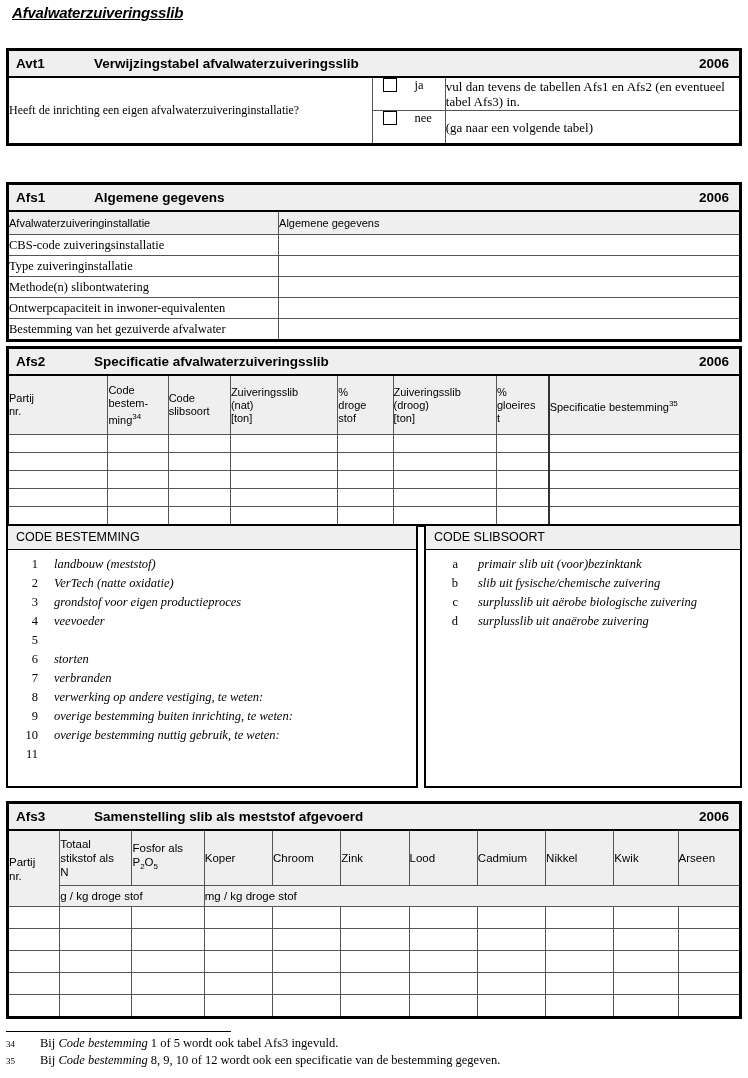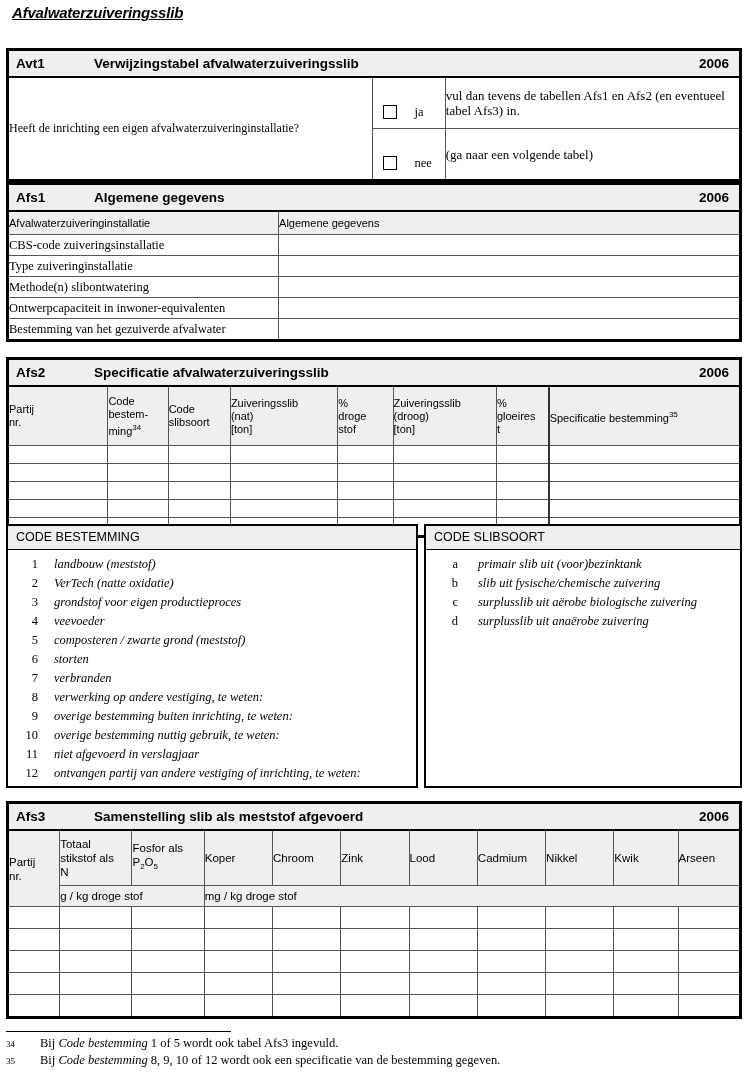--- a/index.html
+++ b/index.html
@@ -81,24 +81,22 @@
     font-size: 12px;
     padding: 4px 6px;
     height: 64px;
   }
   .avt1-optcell {
     padding: 0;
     height: 32px;
   }
   .opt-row {
     display: flex;
-    align-items: center;
     height: 32px;
     padding-left: 10px;
-    margin-top: 18px;
   }
   .chk {
     width: 12px;
     height: 12px;
     border: 1.6px solid #000;
     background: #fff;
     flex: none;
     display: inline-block;
   }
   .opt-label {
@@ -126,21 +124,21 @@
     height: 22px;
   }
   .afs1-head-row .afs1-label,
   .afs1-head-row .afs1-value {
     font-family: Liberation Sans, sans-serif;
     font-size: 11px;
   }
   .afs1-value { padding: 2px 6px; }
 
   
-  #afs2-wrap { position: absolute; left: 6px; top: 353px; border-radius: 27px; }
+  #afs2-wrap { position: absolute; left: 6px; top: 342px; border-radius: 27px; }
   .colhead {
     background: #efefef;
     font-family: "Liberation Sans", sans-serif;
     font-size: 11px;
     text-align: center;
     vertical-align: middle;
     line-height: 13px;
     height: 58px;
     padding: 2px 1px;
   }
@@ -463,21 +461,20 @@
         <div class="legend-item">
           <span class="legend-key">3</span>
           <span class="legend-text">grondstof voor eigen productieproces</span>
         </div>
         <div class="legend-item">
           <span class="legend-key">4</span>
           <span class="legend-text">veevoeder</span>
         </div>
         <div class="legend-item">
           <span class="legend-key">5</span>
-          <span class="legend-text">composteren / zwarte grond (meststof)</span>
         </div>
         <div class="legend-item">
           <span class="legend-key">6</span>
           <span class="legend-text">storten</span>
         </div>
         <div class="legend-item">
           <span class="legend-key">7</span>
           <span class="legend-text">verbranden</span>
         </div>
         <div class="legend-item">
@@ -487,25 +484,20 @@
         <div class="legend-item">
           <span class="legend-key">9</span>
           <span class="legend-text">overige bestemming buiten inrichting, te weten:</span>
         </div>
         <div class="legend-item">
           <span class="legend-key">10</span>
           <span class="legend-text">overige bestemming nuttig gebruik, te weten:</span>
         </div>
         <div class="legend-item">
           <span class="legend-key">11</span>
-          <span class="legend-text">niet afgevoerd in verslagjaar</span>
-        </div>
-        <div class="legend-item">
-          <span class="legend-key">12</span>
-          <span class="legend-text">ontvangen partij van andere vestiging of inrichting,  te weten:</span>
         </div>
       </div>
     </div>
 
     <div class="legend-box legend-right">
       <div class="legend-title">CODE  SLIBSOORT</div>
       <div class="legend-list">
         <div class="legend-item">
           <span class="legend-key">a</span>
           <span class="legend-text">primair slib uit (voor)bezinktank</span>

